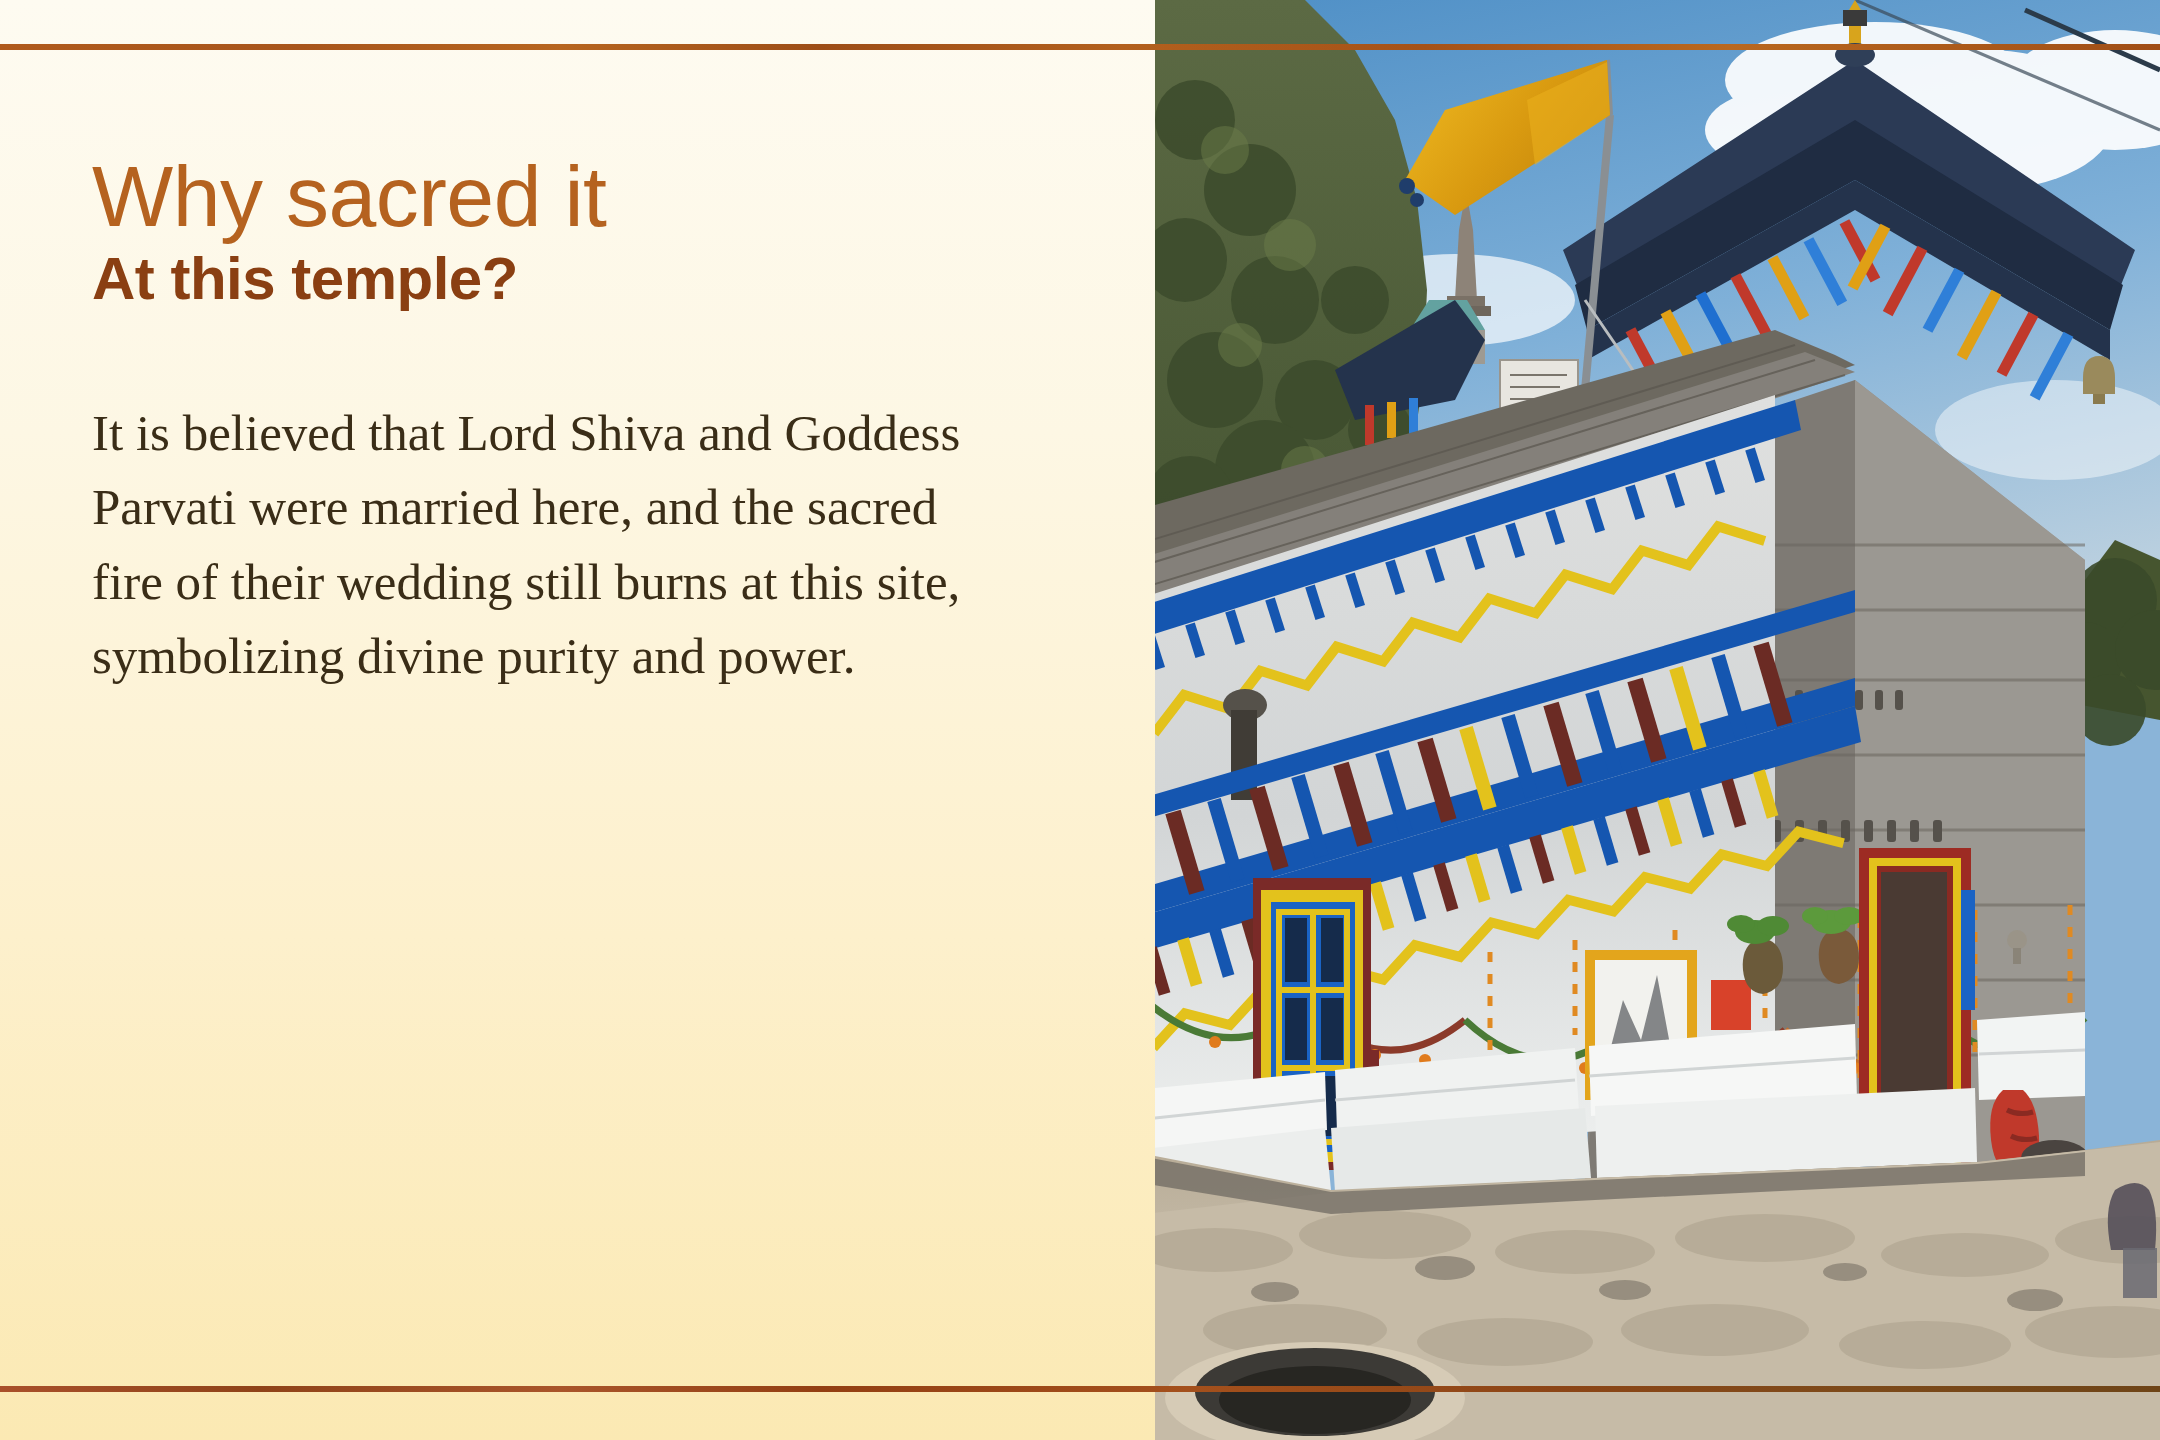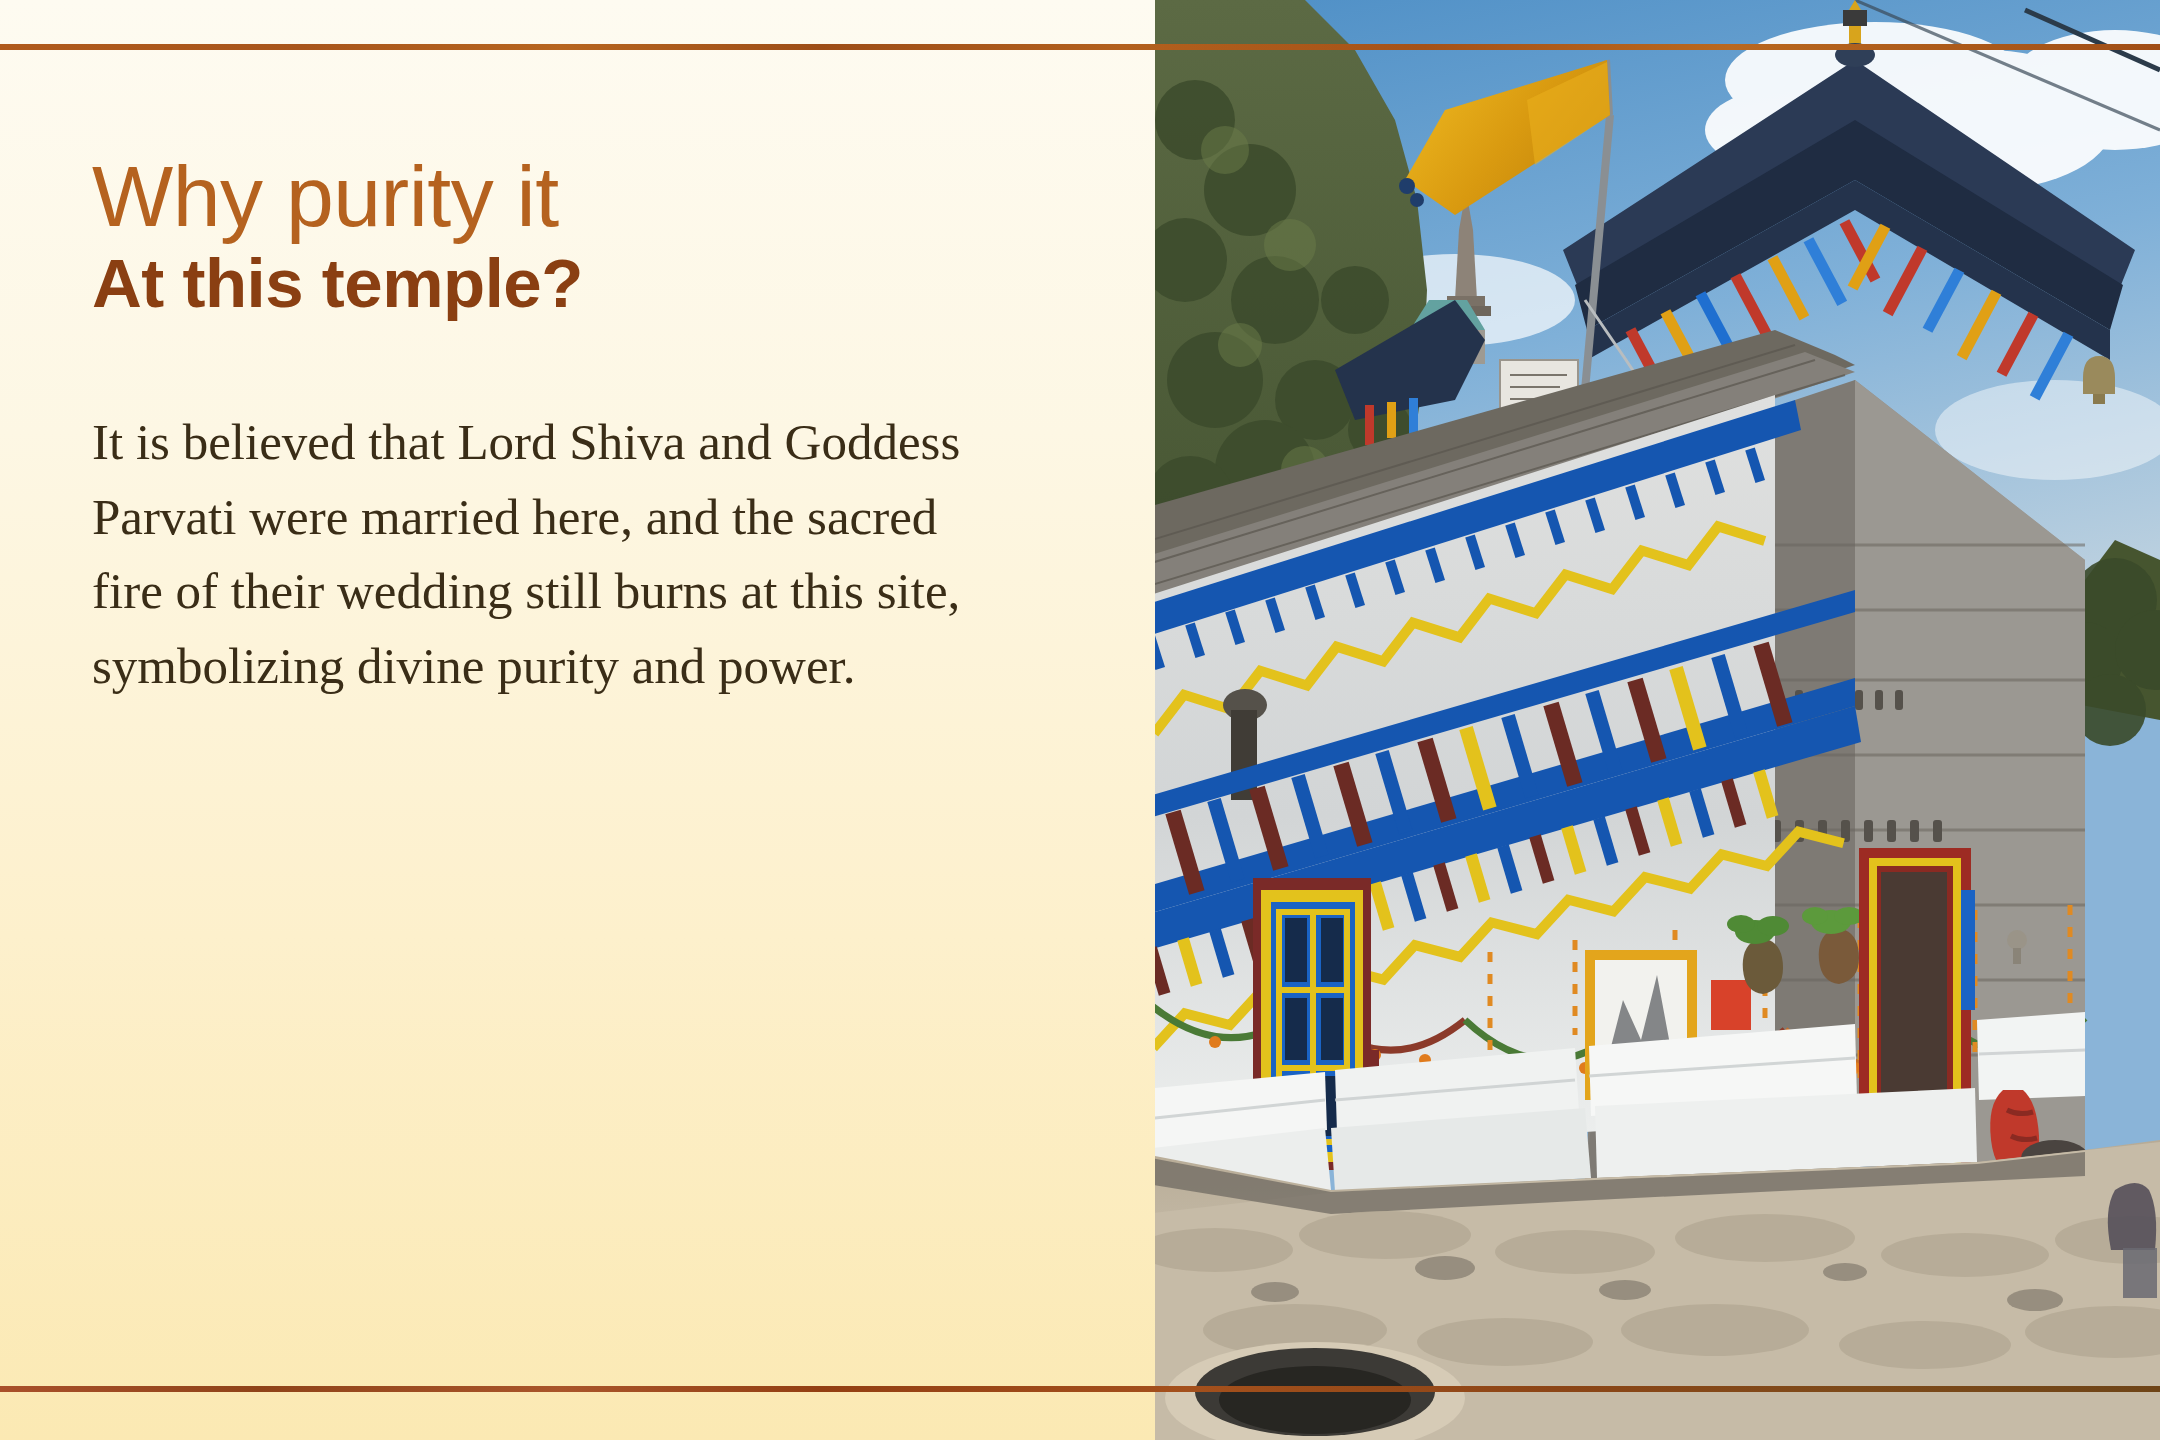--- a/index.html
+++ b/index.html
@@ -48,21 +48,21 @@
   .heading-line-1 {
     display: block;
     font-size: 86px;
     font-weight: 400;
     color: #b5621f;
     letter-spacing: -0.5px;
     white-space: nowrap;
   }
   .heading-line-2 {
     display: block;
-    font-size: 69px;
+    font-size: 60px;
     font-weight: 700;
     color: #8a3f12;
     letter-spacing: -0.5px;
     white-space: nowrap;
     margin-top: 4px;
   }
 
   .body-text {
     margin: 0;
     padding: 0;
@@ -110,21 +110,21 @@
   .photo svg { display:block; width:100%; height:100%; }
 </style>
 </head>
 <body>
 
 <div class="slide">
 
   <div class="left-panel">
     <div class="text-block">
       <h1 class="heading">
-        <span class="heading-line-1">Why purity it</span>
+        <span class="heading-line-1">Why sacred it</span>
         <span class="heading-line-2">At this temple?</span>
       </h1>
       <p class="body-text">It is believed that Lord Shiva and Goddess Parvati were married here, and the sacred fire of their wedding still burns at this site, symbolizing divine purity and power.</p>
     </div>
   </div>
 
   <div class="photo">
     <svg viewBox="0 0 1005 1440" preserveAspectRatio="xMidYMid slice">
       <defs>
         <linearGradient id="sky" x1="0" y1="0" x2="0.3" y2="1">

